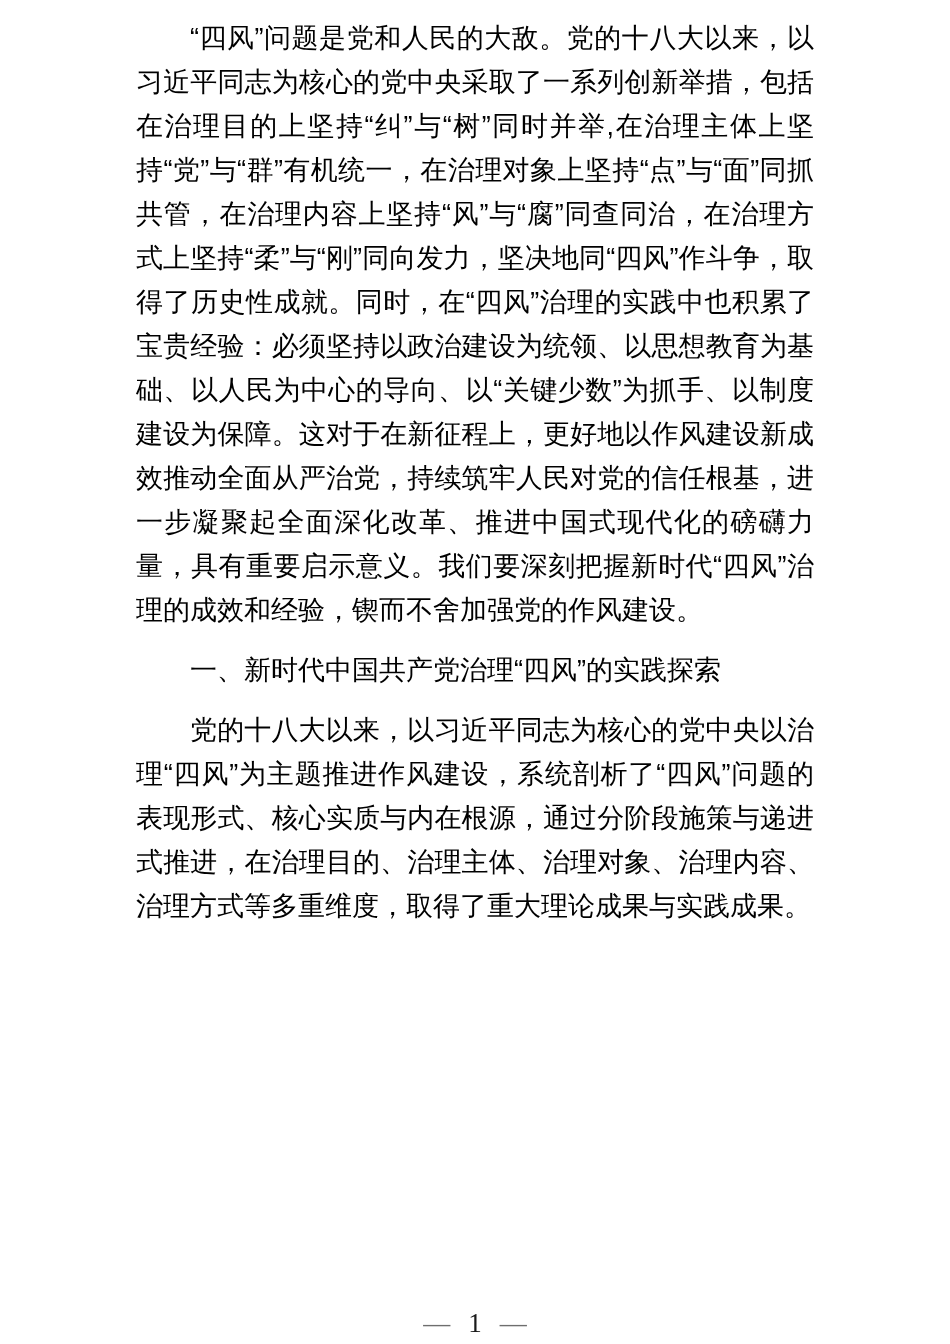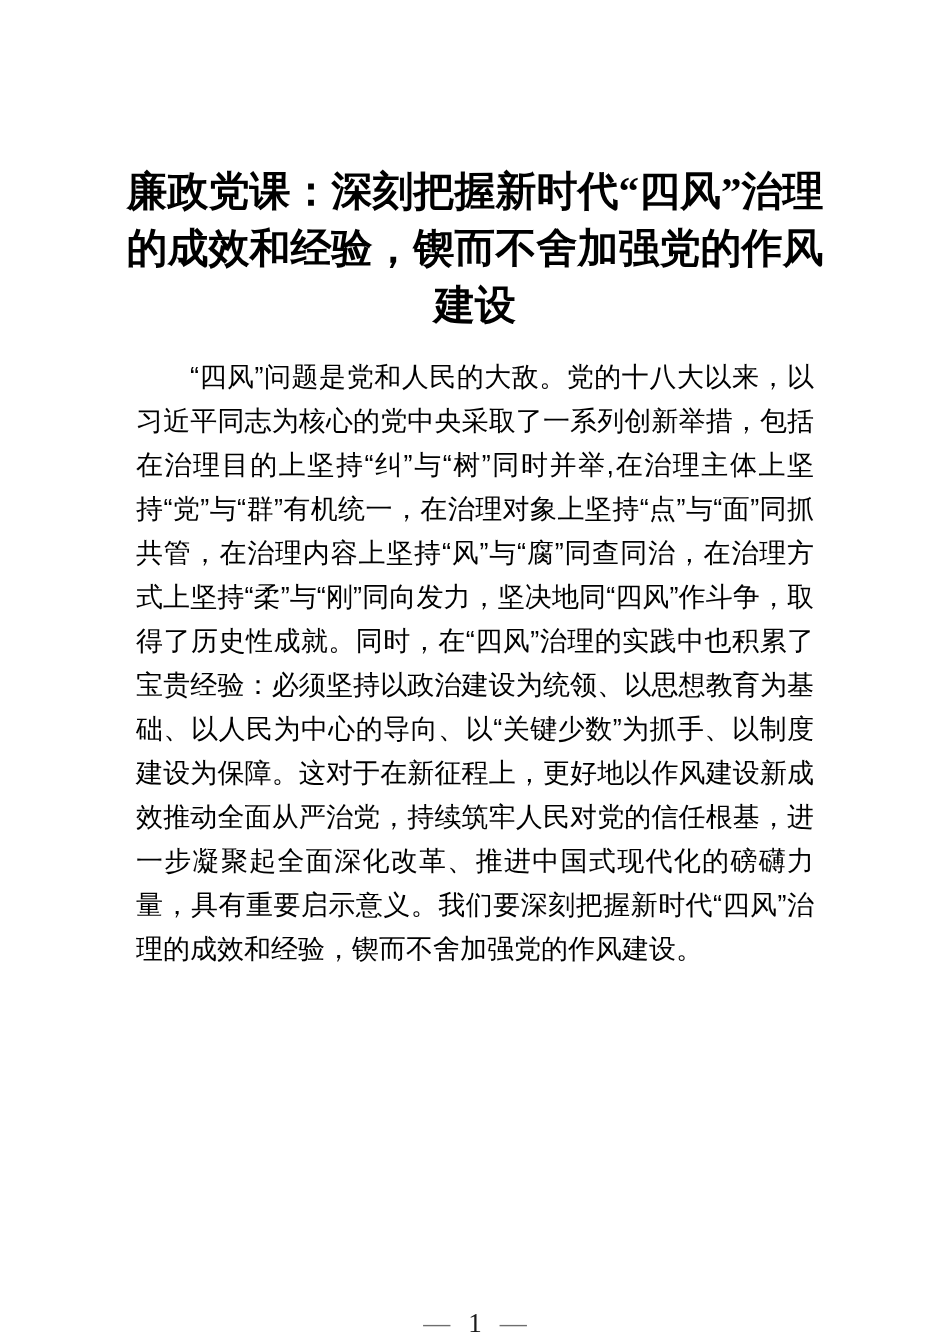--- a/index.html
+++ b/index.html
@@ -54,23 +54,24 @@
   .footer .num {
     margin: 0 18px;
     color: #1a1a1a;
   }
 </style>
 </head>
 <body>
 
 <div class="page">
 
-  <h1 class="doc-title">廉政党课：深刻把握新时代“四风”治理的成效和经验，锲而不舍加强党的作风建设</h1>
 
   <div class="content">
     <p class="para">“四风”问题是党和人民的大敌。党的十八大以来，以习近平同志为核心的党中央采取了一系列创新举措，包括在治理目的上坚持“纠”与“树”同时并举,在治理主体上坚持“党”与“群”有机统一，在治理对象上坚持“点”与“面”同抓共管，在治理内容上坚持“风”与“腐”同查同治，在治理方式上坚持“柔”与“刚”同向发力，坚决地同“四风”作斗争，取得了历史性成就。同时，在“四风”治理的实践中也积累了宝贵经验：必须坚持以政治建设为统领、以思想教育为基础、以人民为中心的导向、以“关键少数”为抓手、以制度建设为保障。这对于在新征程上，更好地以作风建设新成效推动全面从严治党，持续筑牢人民对党的信任根基，进一步凝聚起全面深化改革、推进中国式现代化的磅礴力量，具有重要启示意义。我们要深刻把握新时代“四风”治理的成效和经验，锲而不舍加强党的作风建设。</p>
+    <p class="para">一、新时代中国共产党治理“四风”的实践探索</p>
+    <p class="para">党的十八大以来，以习近平同志为核心的党中央以治理“四风”为主题推进作风建设，系统剖析了“四风”问题的表现形式、核心实质与内在根源，通过分阶段施策与递进式推进，在治理目的、治理主体、治理对象、治理内容、治理方式等多重维度，取得了重大理论成果与实践成果。</p>
   </div>
 
   <div class="footer">
     <span class="dash">—</span><span class="num">1</span><span class="dash">—</span>
   </div>
 
 </div>
 
 </body></html>

